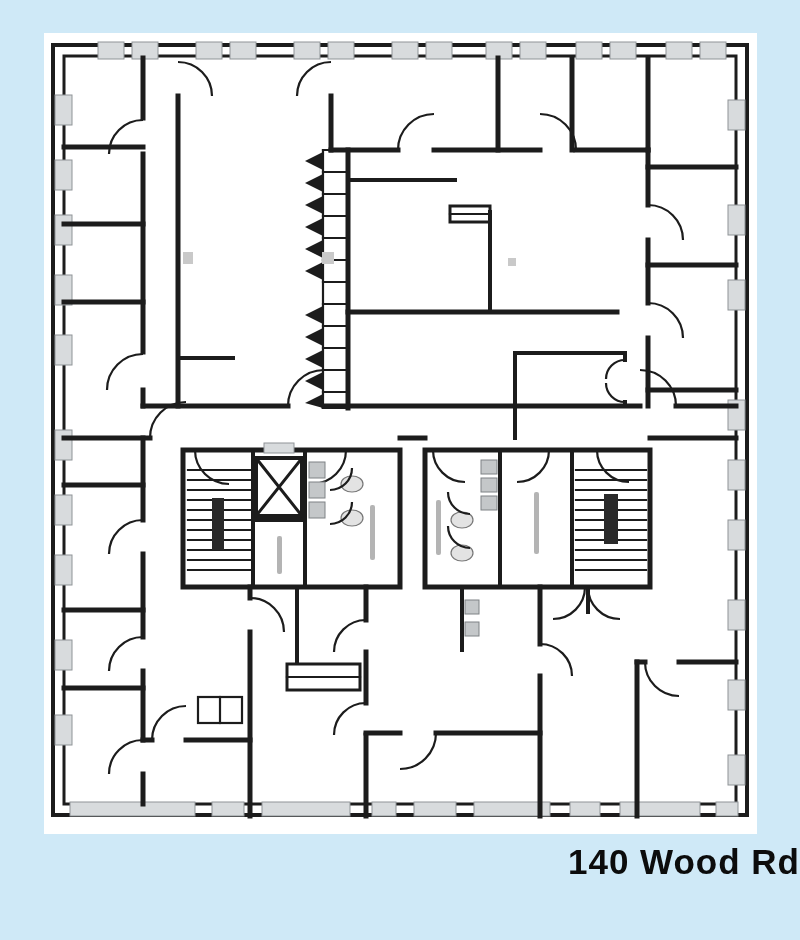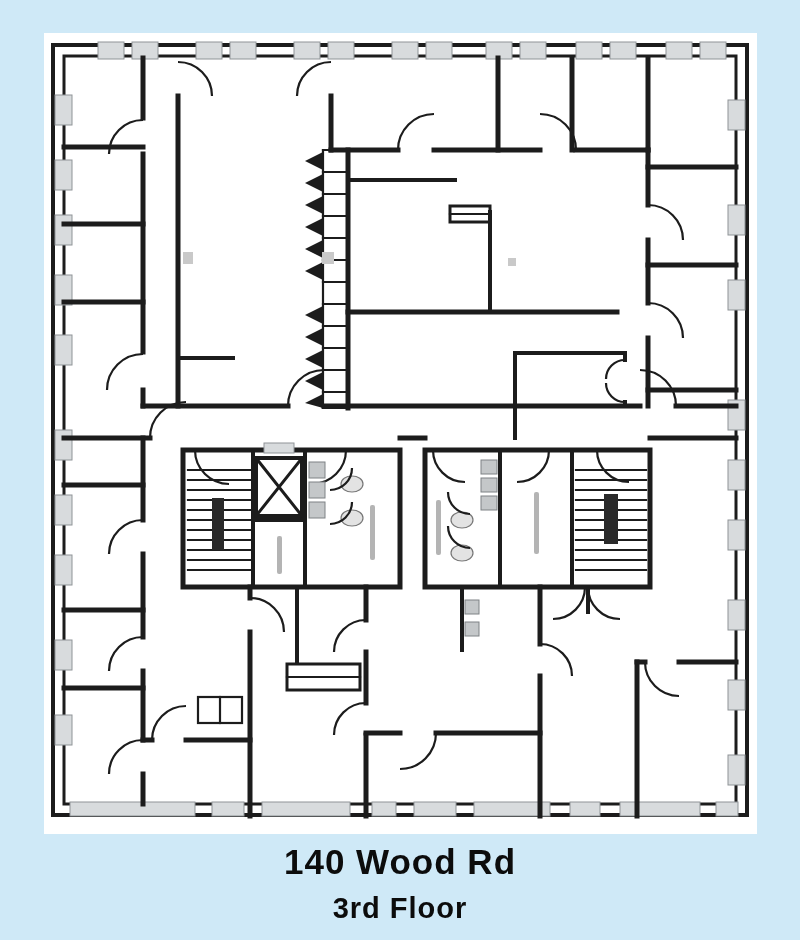--- a/index.html
+++ b/index.html
@@ -16,21 +16,21 @@
   .w5{stroke-width:5;}
   .w4{stroke-width:4;}
   .w3{stroke-width:3;}
   .w2{stroke-width:2.2;}
   .arc{stroke:#1c1c1c;stroke-width:2.2;fill:none;}
   .win{fill:#d8dbdd;stroke:#8f9497;stroke-width:1;}
   .fix{fill:#c4c7c9;stroke:#7e8285;stroke-width:1;}
   .smudge{fill:#c9c9c9;}
   .lbl{fill:#9b9b9b;opacity:.75;}
   .darkblob{fill:#2a2a2a;}
-  .caption-line1{position:absolute;left:0;top:842px;width:800px;text-align:center;
+  .caption-line1{position:absolute;left:0;top:842px;width:800px;text-align:right;
     font-size:35px;font-weight:700;letter-spacing:1px;color:#0c0c0c;}
   .caption-line2{position:absolute;left:0;top:892px;width:800px;text-align:center;
     font-size:29px;font-weight:700;letter-spacing:1px;color:#0c0c0c;}
 </style>
 </head>
 <body>
 
 <div class="page">
   <div class="plan-wrap">
     <svg width="800" height="940" viewBox="0 0 800 940">
@@ -245,14 +245,13 @@
         <g>
           <rect class="smudge" x="183" y="252" width="10" height="12"></rect>
           <rect class="smudge" x="322" y="252" width="12" height="12"></rect>
           <rect class="smudge" x="508" y="258" width="8" height="8"></rect>
         </g>
       </g>
     </svg>
   </div>
 
   <div class="caption-line1">140 Wood Rd</div>
-  <div class="caption-line2">3rd Floor</div>
 </div>
 
 </body></html>

